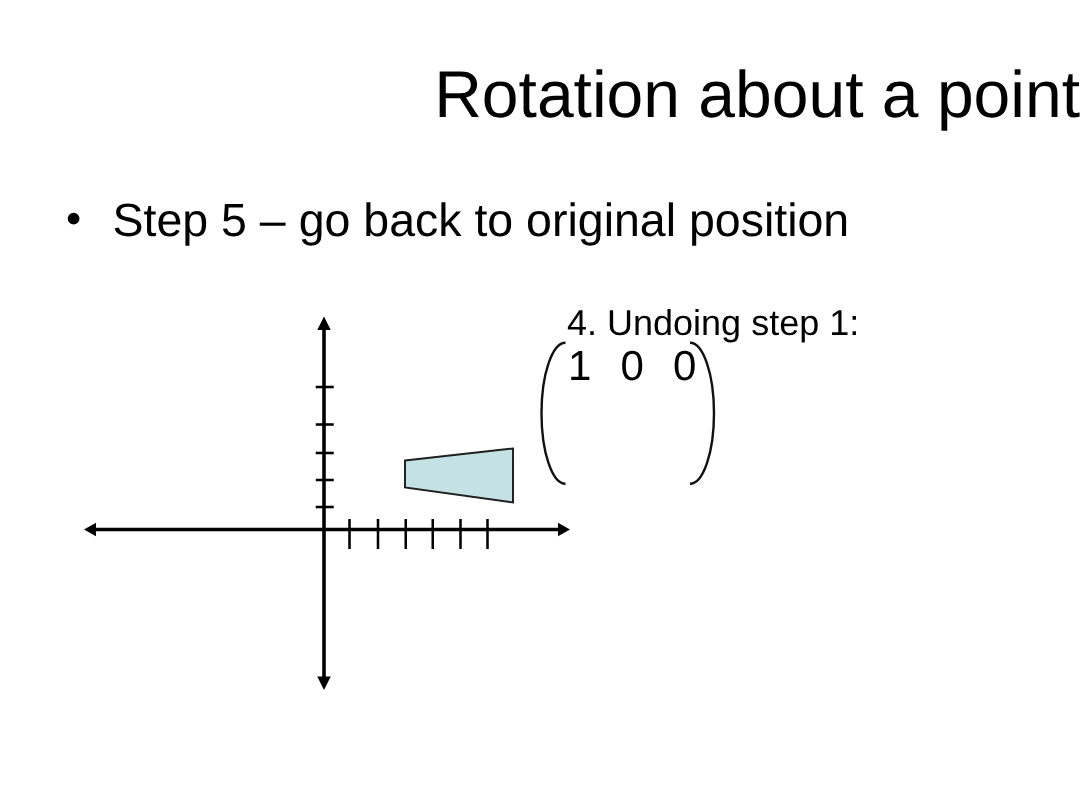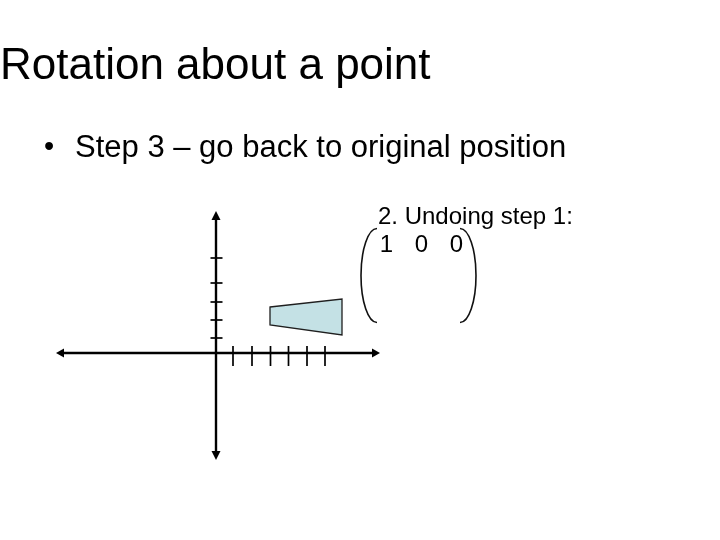--- a/index.html
+++ b/index.html
@@ -9,21 +9,21 @@
     height: 540px;
     background: #ffffff;
     overflow: hidden;
     font-family: "Liberation Sans", sans-serif;
     color: #000000;
   }
   .title {
     position: absolute;
     left: 0; right: 0;
     top: 41px;
-    text-align: left;
+    text-align: right;
     font-size: 44px;
     line-height: 1.05;
     color: #000000;
     white-space: nowrap;
   }
   .bullet-line {
     position: absolute;
     left: 44px;
     top: 130px;
     display: flex;
@@ -47,40 +47,40 @@
     left: 378px;
     top: 201px;
     font-size: 24px;
     line-height: 29px;
     white-space: nowrap;
   }
   .matrix-grid {
     position: absolute;
     left: 369px;
     top: 229px;
-    font-size: 24px;
+    font-size: 28px;
     line-height: 29px;
   }
   .matrix-row { height: 29px; white-space: nowrap; }
   .matrix-cell {
     display: inline-block;
     width: 35px;
     text-align: center;
   }
 </style>
 </head>
 <body>
 
 <div class="slide">
 
   <div class="title">Rotation about a point</div>
 
   <div class="bullet-line">
     <span class="bullet-marker">•</span>
-    <span>Step 3 – go back to original position</span>
+    <span>Step 5 – go back to original position</span>
   </div>
 
   <svg class="diagram-svg" viewBox="0 0 720 540">
 
     <polygon stroke-width="1.3" points="270,307 342,299 342,335 270,325" fill="#c4e1e5" stroke="#1f1f1f"></polygon>
 
     <line x1="216" y1="218" x2="216" y2="453" stroke="#000" stroke-width="2.4"></line>
     <polygon points="216,211 211.5,220 220.5,220" fill="#000"></polygon>
     <polygon points="216,460 211.5,451 220.5,451" fill="#000"></polygon>
 
@@ -102,21 +102,21 @@
       <line x1="270.5" y1="346" x2="270.5" y2="366"></line>
       <line x1="288.5" y1="346" x2="288.5" y2="366"></line>
       <line x1="307" y1="346" x2="307" y2="366"></line>
       <line x1="325" y1="346" x2="325" y2="366"></line>
     </g>
 
     <path d="M 377,228.5 A 16,47 0 0 0 377,322.5" fill="none" stroke="#111" stroke-width="1.6"></path>
     <path d="M 460,228.5 A 16,47 0 0 1 460,322.5" fill="none" stroke="#111" stroke-width="1.6"></path>
   </svg>
 
-  <div class="annotation-heading">2. Undoing step 1:</div>
+  <div class="annotation-heading">4. Undoing step 1:</div>
 
   <div class="matrix-grid">
     <div class="matrix-row">
       <span class="matrix-cell">1</span><span class="matrix-cell">0</span><span class="matrix-cell">0</span>
     </div>
   </div>
 
 </div>
 
 </body></html>

